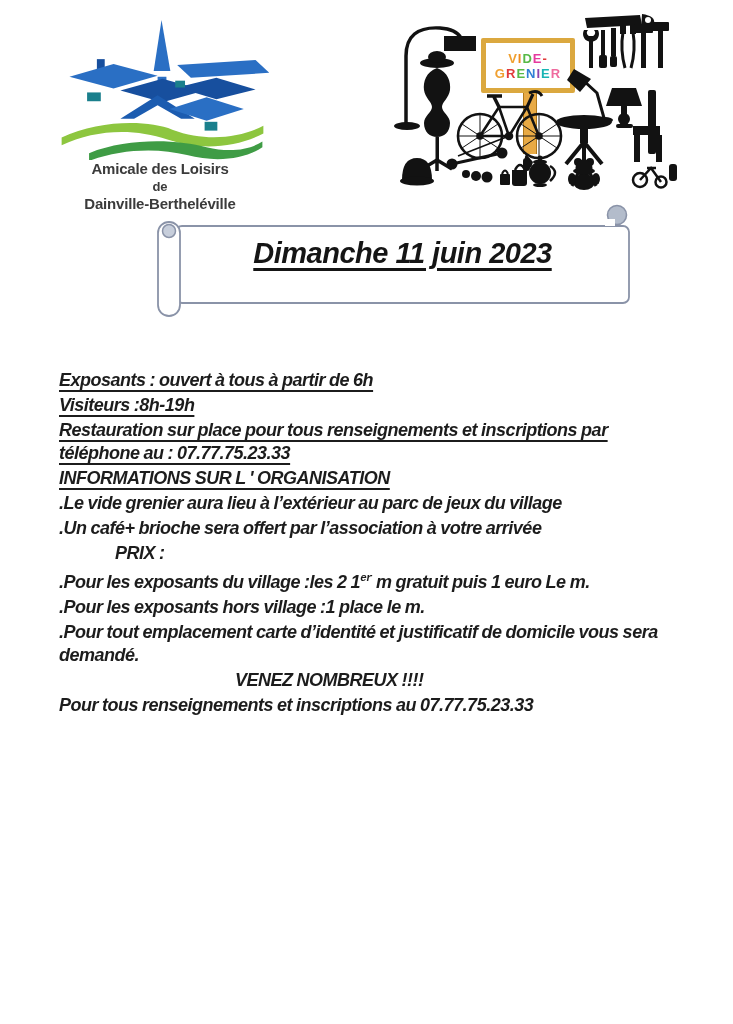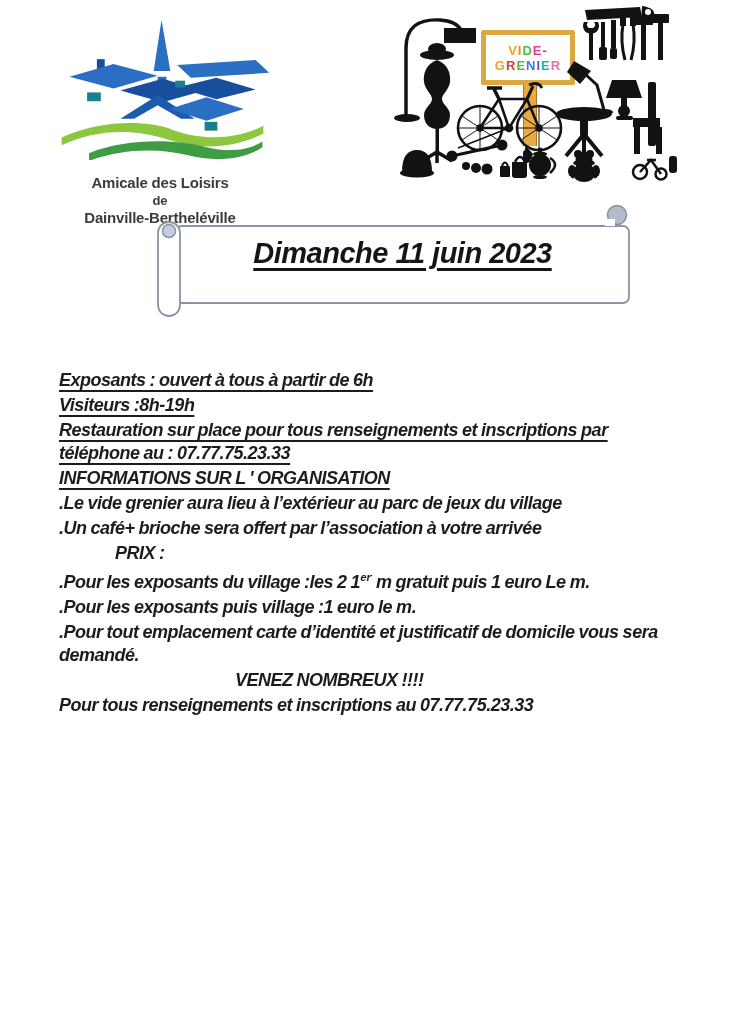--- a/index.html
+++ b/index.html
@@ -1,25 +1,25 @@
 <!DOCTYPE html>
 <html><head>
 <meta charset="utf-8">
 <style>
   html,body{margin:0;padding:0;background:#fff;}
   #page{position:relative;width:733px;height:1024px;background:#fff;overflow:hidden;
         font-family:"Liberation Sans",sans-serif;}
   
   #logo-art{position:absolute;left:55px;top:18px;width:215px;height:142px;}
-  #logo-text{position:absolute;left:28px;top:174px;width:264px;text-align:center;
+  #logo-text{position:absolute;left:28px;top:160px;width:264px;text-align:center;
              color:#3b3b3b;font-weight:bold;line-height:1.25;letter-spacing:-0.2px;}
   #logo-text .l1,#logo-text .l3{font-size:15px;}
   #logo-text .l2{font-size:13px;}
   
-  #collage{position:absolute;left:388px;top:2px;width:292px;height:182px;}
+  #collage{position:absolute;left:388px;top:10px;width:292px;height:182px;}
   #collage svg{position:absolute;left:0;top:0;z-index:2;}
   #sign{position:absolute;left:93px;top:28px;width:84px;height:45px;z-index:1;
         background:#fff;border:5px solid #dba83f;border-radius:2px;
         display:flex;flex-direction:column;align-items:center;justify-content:center;}
   #sign .sign-line{font-weight:bold;font-size:13px;line-height:15px;letter-spacing:1px;
         font-family:"Liberation Sans",sans-serif;}
   #sign-post{position:absolute;left:135px;top:80px;width:12px;height:64px;z-index:0;
         background:#e8aa45;border-left:1px solid #b07818;border-right:1px solid #b07818;}
   
   #banner-art{position:absolute;left:150px;top:198px;width:484px;height:128px;}
@@ -221,19 +221,19 @@
 
   <div id="body-text">
     <p id="p-exposants" class="u">Exposants : ouvert à tous à partir de 6h</p>
     <p id="p-visiteurs" class="u">Visiteurs :8h-19h</p>
     <p id="p-restauration" class="u"><span>Restauration sur place pour tous renseignements et inscriptions par</span><br><span>téléphone au : 07.77.75.23.33</span></p>
     <p id="p-info" class="u">INFORMATIONS SUR L ' ORGANISATION</p>
     <p id="p-lieu">.Le vide grenier aura lieu à l’extérieur au parc de jeux du village</p>
     <p id="p-cafe">.Un café+ brioche sera offert par l’association à votre arrivée</p>
     <p id="p-prix-label">PRIX :</p>
     <p id="p-prix-village"><span>.Pour les exposants du village :les 2 1</span><sup>er</sup><span> m gratuit puis 1 euro Le m.</span></p>
-    <p id="p-prix-hors">.Pour les exposants puis village :1 euro le m.</p>
+    <p id="p-prix-hors">.Pour les exposants hors village :1 place le m.</p>
     <p id="p-emplacement"><span>.Pour tout emplacement carte d’identité et justificatif de domicile vous sera</span><br><span>demandé.</span></p>
     <p id="p-venez">VENEZ NOMBREUX !!!!</p>
     <p id="p-footer">Pour tous renseignements et inscriptions au 07.77.75.23.33</p>
   </div>
 
 </div>
 
 </body></html>

